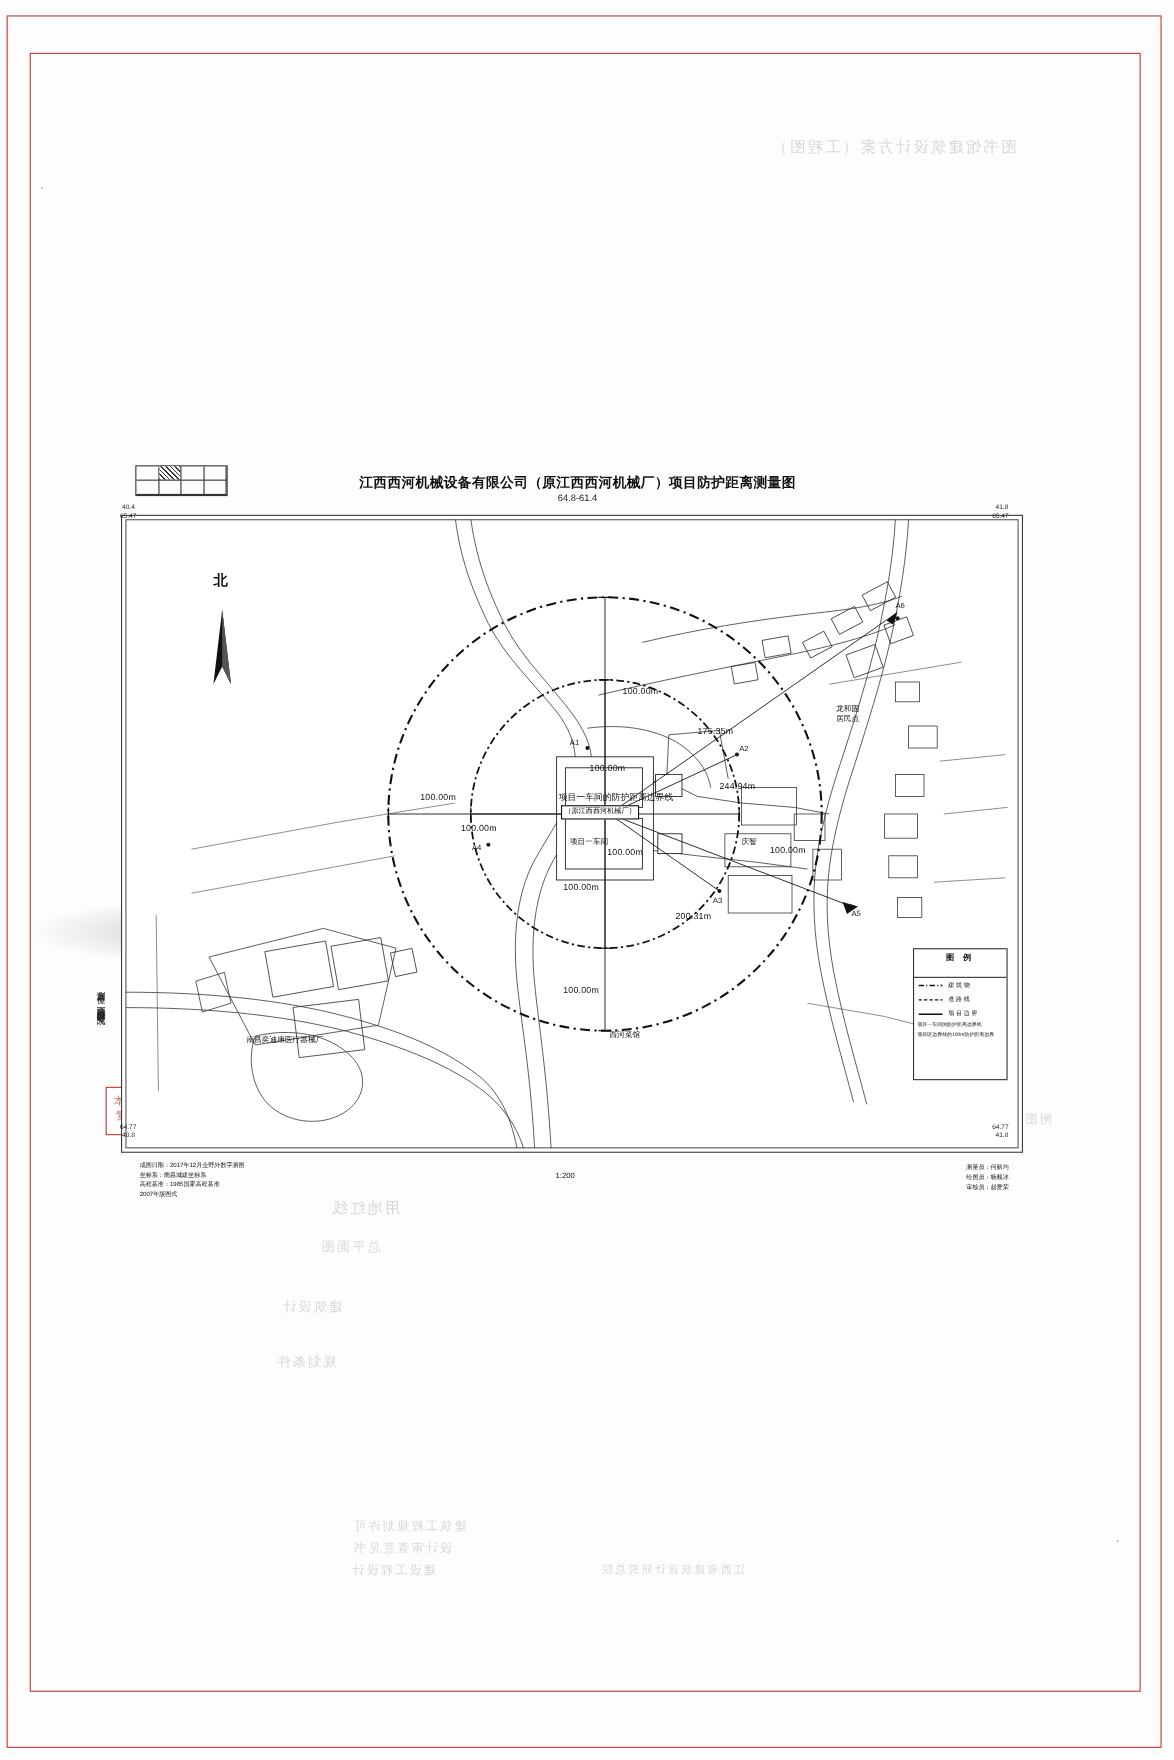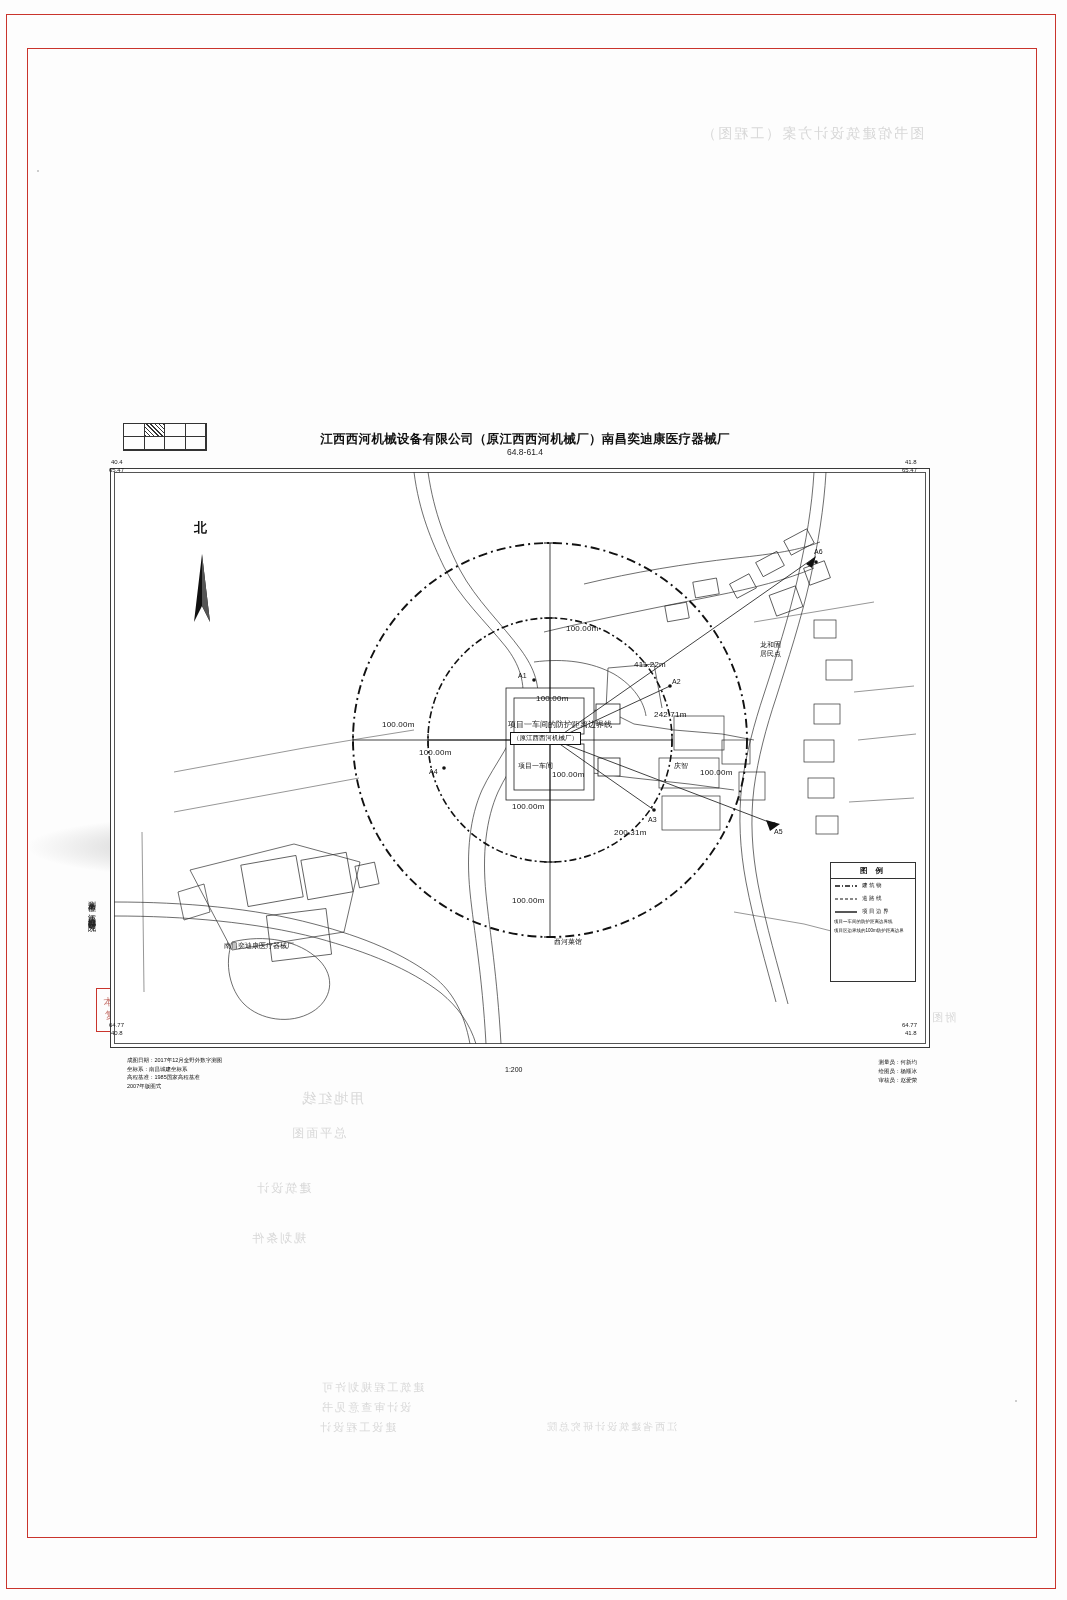--- a/index.html
+++ b/index.html
@@ -161,21 +161,21 @@
     background: #fff;
     font-size: 6px;
     color: #111;
   }
   .legend-title {
     text-align: center;
     font-size: 7.5px;
     letter-spacing: 3px;
     padding-top: 3px;
     border-bottom: 0.8px solid #333;
-    padding-bottom: 2px;
+    padding-bottom: 12px;
     font-weight: bold;
   }
   .legend-row {
     display: flex;
     align-items: center;
     height: 13px;
     padding-left: 4px;
     gap: 5px;
   }
   .legend-sym { width: 22px; height: 8px; position: relative; }
@@ -289,21 +289,21 @@
       <div></div>
         <div class="hatch"></div>
         <div></div>
         <div></div>
       <div></div>
         <div></div>
         <div></div>
         <div></div>
     </div>
 
-    <div class="title-main">江西西河机械设备有限公司（原江西西河机械厂）南昌奕迪康医疗器械厂</div>
+    <div class="title-main">江西西河机械设备有限公司（原江西西河机械厂）项目防护距离测量图</div>
     <div class="title-sub">64.8-61.4</div>
 
     <div class="sheet-frame"></div>
     <div class="sheet-frame-inner"></div>
 
     <div class="corner-lbl" style="left:6px; top:41px;">40.4</div>
     <div class="corner-lbl" style="left:4px; top:49px;">65.47</div>
     <div class="corner-lbl" style="left:800px; top:41px;">41.8</div>
     <div class="corner-lbl" style="left:797px; top:49px;">65.47</div>
     <div class="corner-lbl" style="left:4px; top:604px;">64.77</div>
@@ -440,22 +440,22 @@
       <div class="map-text north" style="left:80px; top:48px;">北</div>
 
       <div class="map-text dist" style="left:452px; top:152px;">100.00m</div>
       <div class="map-text dist" style="left:422px; top:222px;">100.00m</div>
       <div class="map-text dist" style="left:268px; top:248px;">100.00m</div>
       <div class="map-text dist" style="left:305px; top:276px;">100.00m</div>
       <div class="map-text dist" style="left:438px; top:298px;">100.00m</div>
       <div class="map-text dist" style="left:586px; top:296px;">100.00m</div>
       <div class="map-text dist" style="left:398px; top:330px;">100.00m</div>
       <div class="map-text dist" style="left:398px; top:424px;">100.00m</div>
-      <div class="map-text dist" style="left:520px; top:188px;">411.22m</div>
-      <div class="map-text dist" style="left:540px; top:238px;">242.71m</div>
+      <div class="map-text dist" style="left:520px; top:188px;">175.35m</div>
+      <div class="map-text dist" style="left:540px; top:238px;">244.94m</div>
       <div class="map-text dist" style="left:500px; top:340px;margin-top:16px;">200.31m</div>
 
       <div class="map-text" style="left:404px; top:200px;">A1</div>
       <div class="map-text" style="left:558px; top:206px;">A2</div>
       <div class="map-text" style="left:534px; top:344px;">A3</div>
       <div class="map-text" style="left:315px; top:296px;">A4</div>
       <div class="map-text" style="left:660px; top:356px;">A5</div>
       <div class="map-text" style="left:700px; top:76px;">A6</div>
 
       <div class="map-text big" style="left:394px; top:248px;">项目一车间的防护距离边界线</div>

